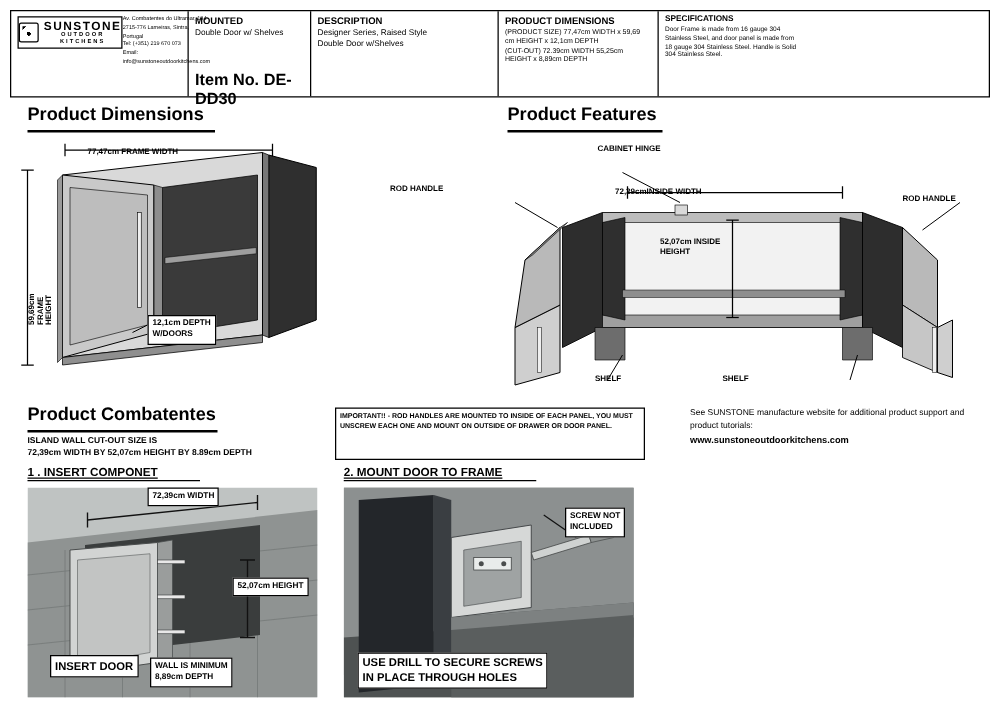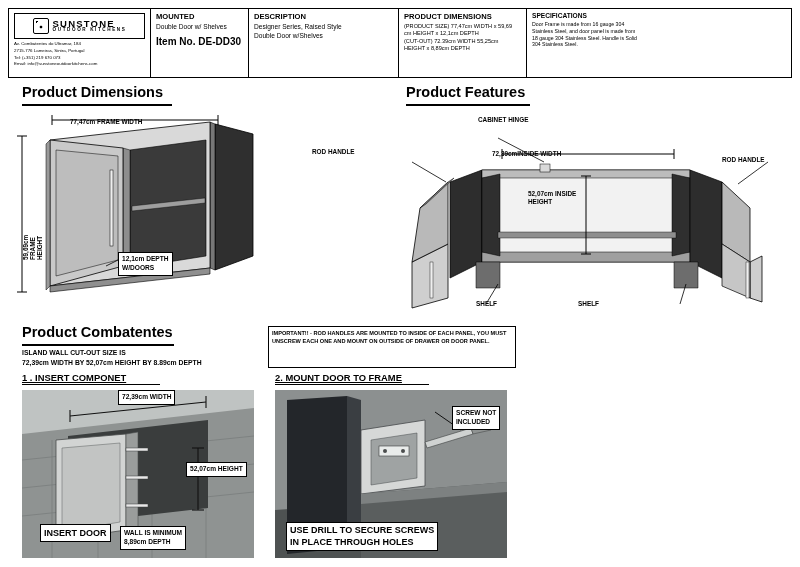--- a/index.html
+++ b/index.html
@@ -15,21 +15,21 @@
   .sheet { position:absolute; left:0; top:0; width:800px; height:567px; }
 
   
   .header {
     position:absolute; left:8px; top:8px; width:784px; height:70px;
     border:1px solid #000;
     display:flex;
   }
   .hcell { border-right:1px solid #000; padding:3px 5px; position:relative; }
   .hcell:last-child { border-right:none; }
-  .c-logo { width:142px; display:flex; flex-direction:column; }
+  .c-logo { width:142px; display:flex; flex-direction:row; }
   .logo-box {
     border:1px solid #000; height:26px; margin:1px 0 2px 0;
     display:flex; align-items:center; justify-content:center;
     background:#fff;
   }
   .logo-mark {
     width:16px; height:16px; border:1px solid #000; border-radius:2px;
     margin-right:4px; position:relative; flex:none;
     background:#fff;
   }
@@ -44,21 +44,21 @@
   .logo-sub { font-size:4.6px; font-weight:bold; letter-spacing:1.6px; text-align:center;}
   .addr { font-size:4.4px; line-height:1.55; }
   .c-product { width:98px; }
   .c-desc { width:150px; }
   .c-dims { width:128px; }
   .c-spec { width:115px; }
   .c-warr { flex:1; }
   .hlabel { font-size:7.6px; font-weight:bold; margin-bottom:2px; }
   .hval { font-size:6.6px; line-height:1.35; }
   .hval.sm { font-size:5.2px; line-height:1.3; }
-  .item-no { font-size:10px; font-weight:bold; margin-top:4px; }
+  .item-no { font-size:13px; font-weight:bold; margin-top:24px; }
   .warr-list { list-style:none; margin:2px 0 0 0; padding:0 0 0 8px; }
   .warr-list li { font-size:5.3px; font-weight:bold; line-height:1.75; position:relative; }
   .warr-list li:before{
     content:"•"; position:absolute; left:-7px; top:-1px; font-size:6px;
   }
 
   
   .sect-title { position:absolute; font-size:14.5px; font-weight:bold; }
   #t-dims { left:22px; top:84px; }
   #t-feat { left:406px; top:84px; }
@@ -256,20 +256,24 @@
   <div class="lbl" style="left:528px; top:190px;">52,07cm INSIDE
 HEIGHT</div>
   <div class="lbl" style="left:476px; top:300px;">SHELF</div>
   <div class="lbl" style="left:578px; top:300px;">SHELF</div>
 
   <div class="plain" style="left:22px; top:348px;">ISLAND WALL CUT-OUT SIZE IS
 72,39cm WIDTH BY 52,07cm HEIGHT BY 8.89cm DEPTH</div>
 
   <div id="important">IMPORTANT!! - ROD HANDLES ARE MOUNTED TO INSIDE OF EACH PANEL, YOU MUST UNSCREW EACH ONE AND MOUNT ON OUTSIDE OF DRAWER OR DOOR PANEL.</div>
 
+  <div id="website">
+    <span>See SUNSTONE manufacture website for additional product support and product tutorials:</span><br>
+    <b>www.sunstoneoutdoorkitchens.com</b>
+  </div>
 
   <div class="step-title" id="step1">1 . INSERT COMPONET</div>
   <div class="divline" style="left:22px; top:384px; width:138px; height:1px;"></div>
   <div class="step-title" id="step2">2. MOUNT DOOR TO FRAME</div>
   <div class="divline" style="left:275px; top:384px; width:154px; height:1px;"></div>
 
   <svg class="photo" style="left:22px; top:390px;" width="232" height="168" viewBox="0 0 232 168">
     <rect x="0" y="0" width="232" height="168" fill="#bfc3c2"></rect>
 
     <polygon points="0,44 232,18 232,168 0,168" fill="#8f9392"></polygon>

